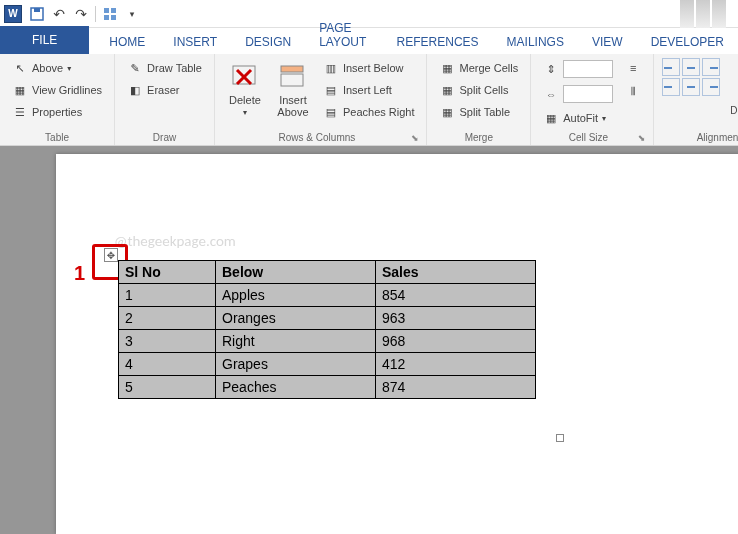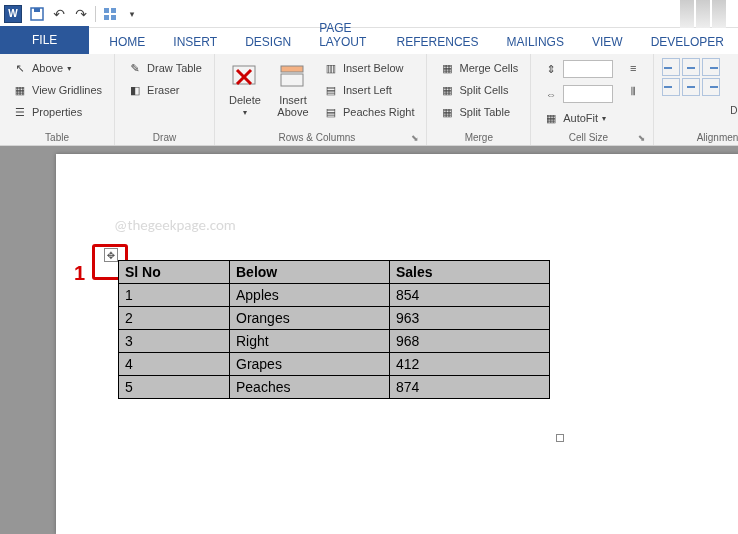--- a/index.html
+++ b/index.html
@@ -26,33 +26,33 @@
 .rbtn { display: flex; align-items: center; gap: 4px; padding: 2px 4px; font-size: 11px; color: #444; cursor: pointer; white-space: nowrap; }
 .rbtn-stack { display: flex; flex-direction: column; gap: 2px; }
 .rbtn-big { display: flex; flex-direction: column; align-items: center; gap: 2px; padding: 2px 6px; font-size: 11px; color: #444; cursor: pointer; }
 .ric { width: 16px; height: 16px; display: inline-flex; align-items: center; justify-content: center; }
 .ric-lg { width: 32px; height: 32px; display: inline-flex; align-items: center; justify-content: center; }
 .dialog-launcher { font-size: 9px; color: #888; align-self: flex-end; cursor: pointer; }
 
 
 .doc-area { position: absolute; top: 146px; left: 0; right: 0; bottom: 0; background: #969696; }
 .page { position: absolute; top: 8px; left: 56px; width: 700px; height: 380px; background: #fff; box-shadow: 0 0 4px rgba(0,0,0,0.3); }
-.watermark { position: absolute; top: 62px; left: 58px; color: #d9d9d9; font-size: 15px; font-family: Calibri, sans-serif; }
+.watermark { position: absolute; top: 78px; left: 58px; color: #d9d9d9; font-size: 15px; font-family: Calibri, sans-serif; }
 
 
 .callout-box { position: absolute; width: 36px; height: 36px; border: 3px solid #d40000; border-radius: 3px; }
 .callout-num { position: absolute; color: #d40000; font-weight: bold; font-size: 20px; }
 .move-handle { position: absolute; width: 14px; height: 14px; border: 1px solid #888; background: #fff; display: flex; align-items: center; justify-content: center; font-size: 10px; color: #555; cursor: move; }
 
 
 .data-table { position: absolute; top: 106px; left: 62px; border-collapse: collapse; font-family: Calibri, sans-serif; font-size: 14px; }
 .data-table th, .data-table td { border: 1px solid #000; text-align: left; padding: 3px 6px; }
 .data-table th { background: #bfbfbf; font-weight: bold; }
 .data-table tr.stripe td { background: #bfbfbf; }
-.col-sl { width: 111px; }
+.col-sl { width: 97px; }
 .col-item { width: 160px; }
 .col-sales { width: 160px; }
 .resize-handle { position: absolute; width: 8px; height: 8px; border: 1px solid #888; background: #fff; }
 
 
 .top-shadow { position: absolute; top: 0; right: 0; width: 60px; height: 28px; display:flex; }
 .top-shadow span { width: 14px; background: linear-gradient(#ccc,#eee); margin-left:2px; }
 
 .cell-size-box { width: 50px; height: 18px; border: 1px solid #bbb; background: #fff; }
 .align-grid { display: grid; grid-template-columns: repeat(3, 18px); grid-template-rows: repeat(2, 18px); gap: 2px; }

